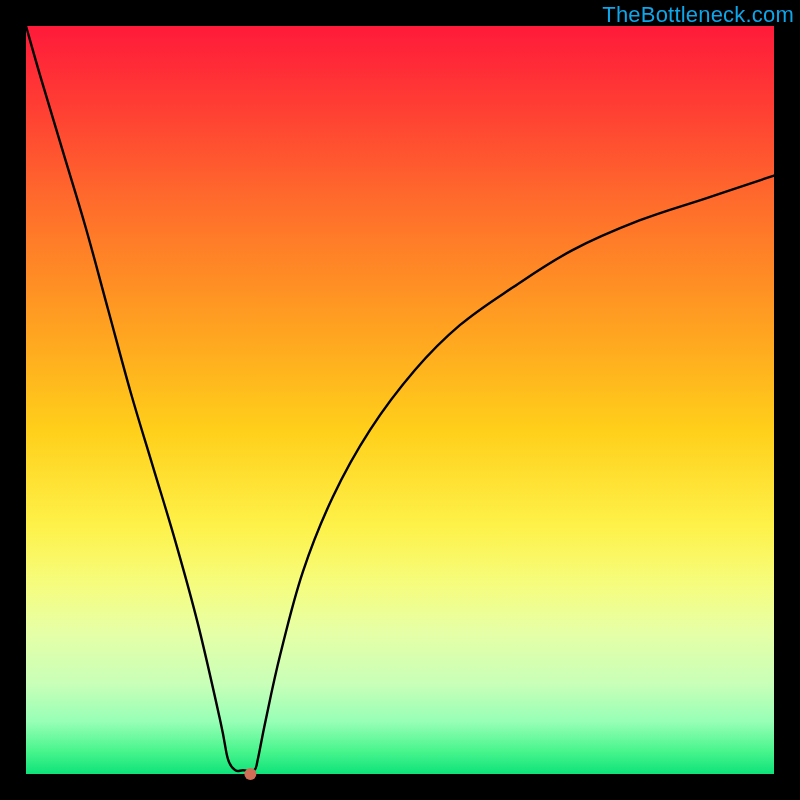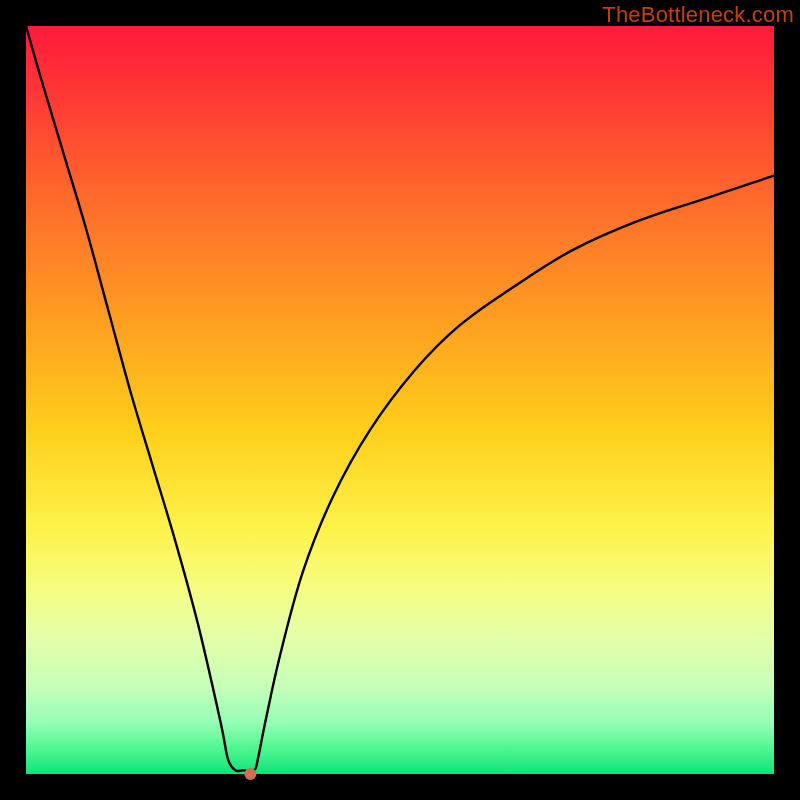--- a/index.html
+++ b/index.html
@@ -46,21 +46,21 @@
     left: 26px;
     top: 26px;
     width: 748px;
     height: 748px;
     overflow: visible;
   }
   .watermark {
     position: absolute;
     top: 2px;
     right: 6px;
-    color: #c2410c;
+    color: #0ea5e9;
     font-size: 22px;
     letter-spacing: 0.2px;
     font-weight: 400;
     user-select: none;
   }
 </style>
 </head>
 <body>
 
 <div class="frame">

